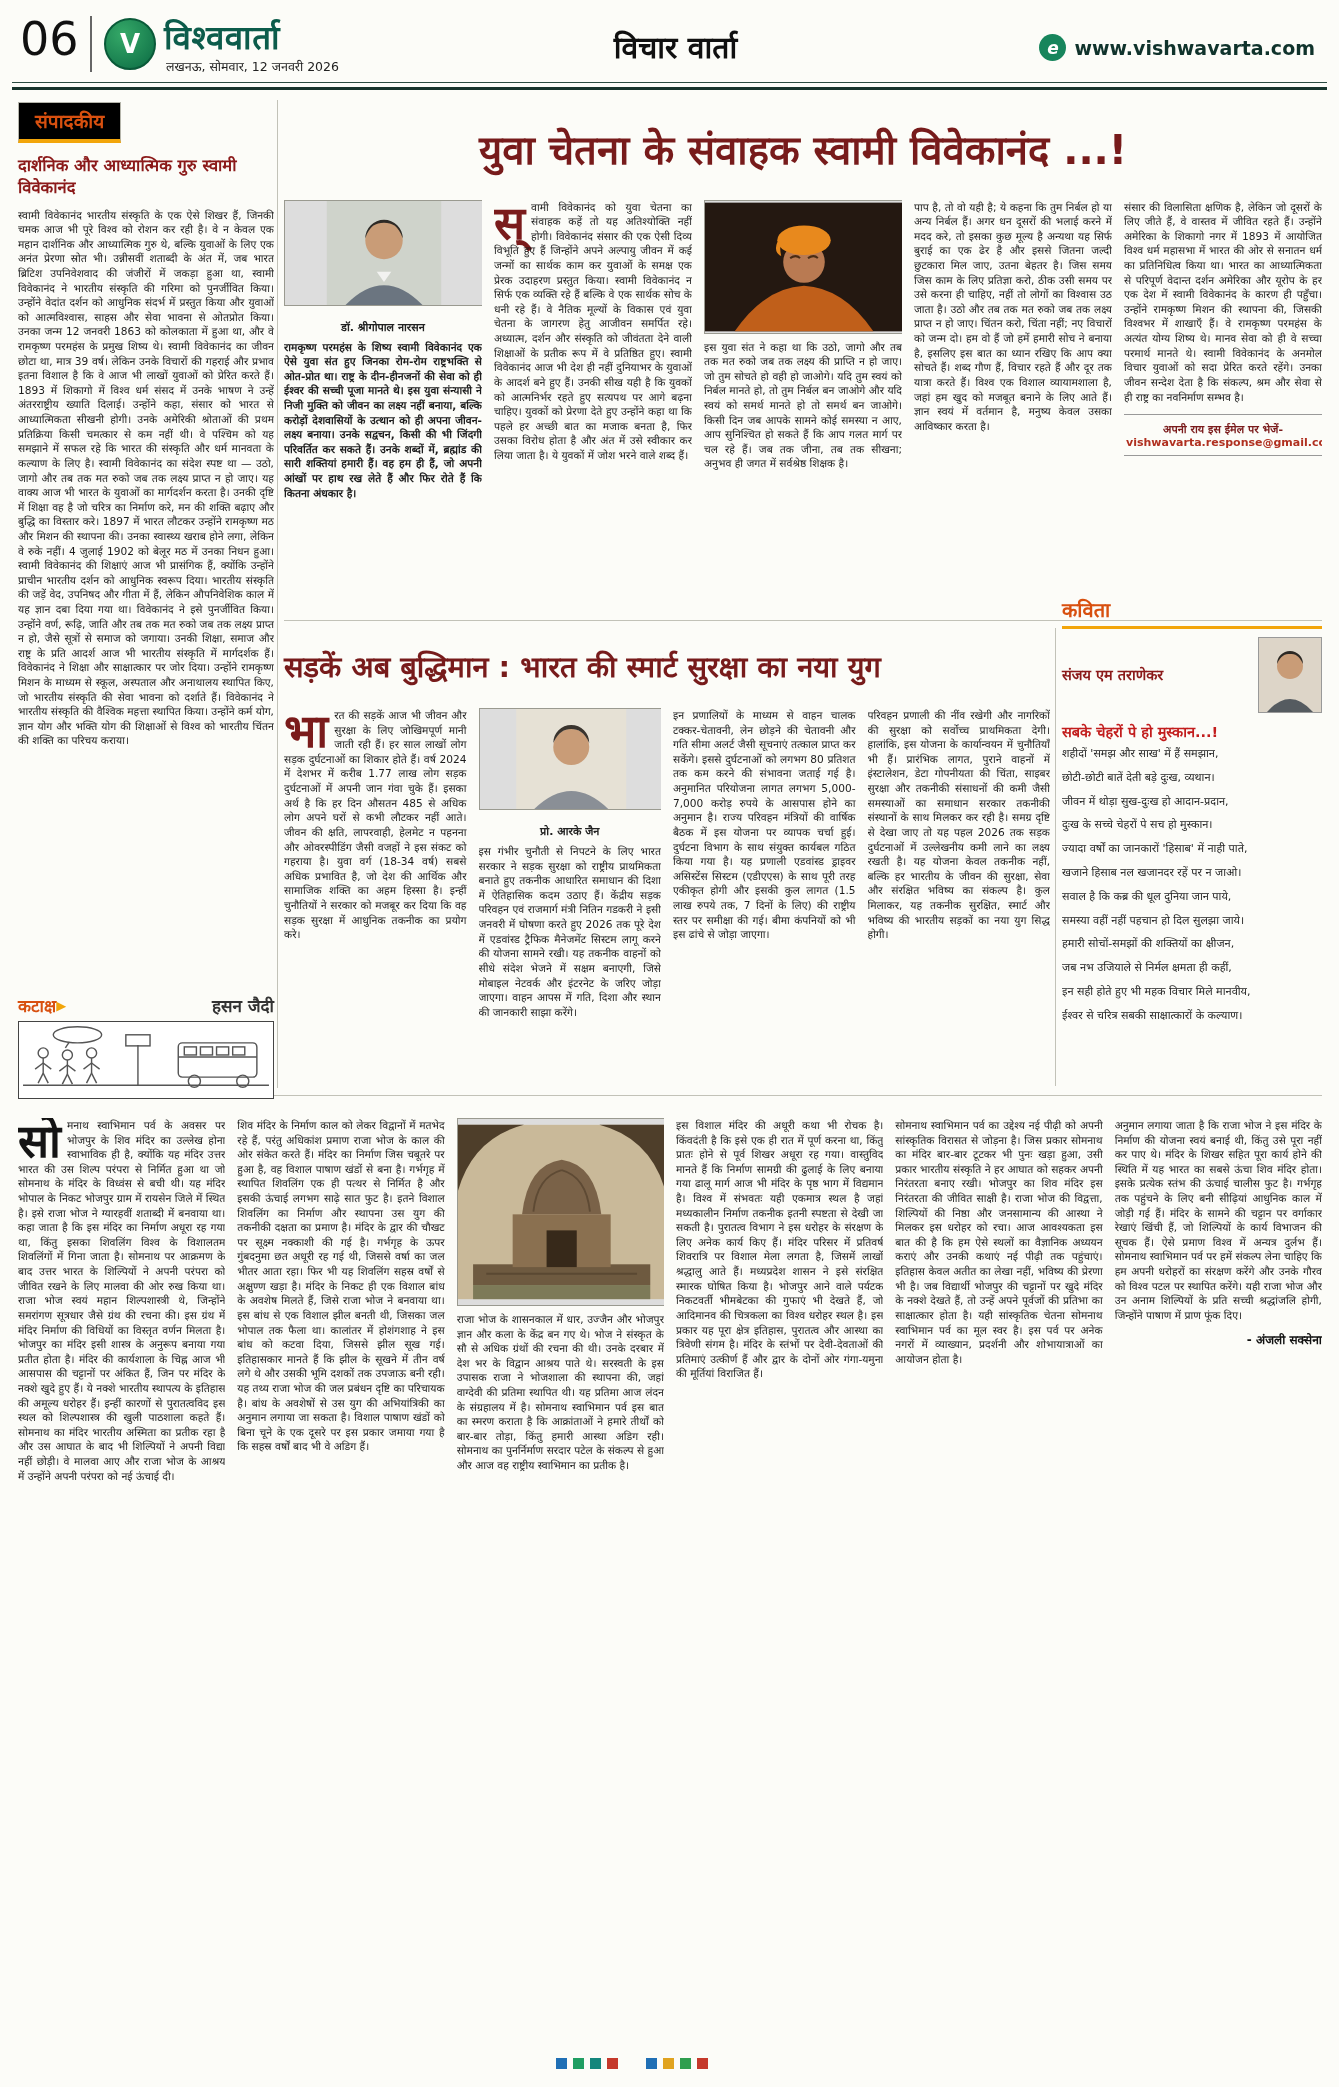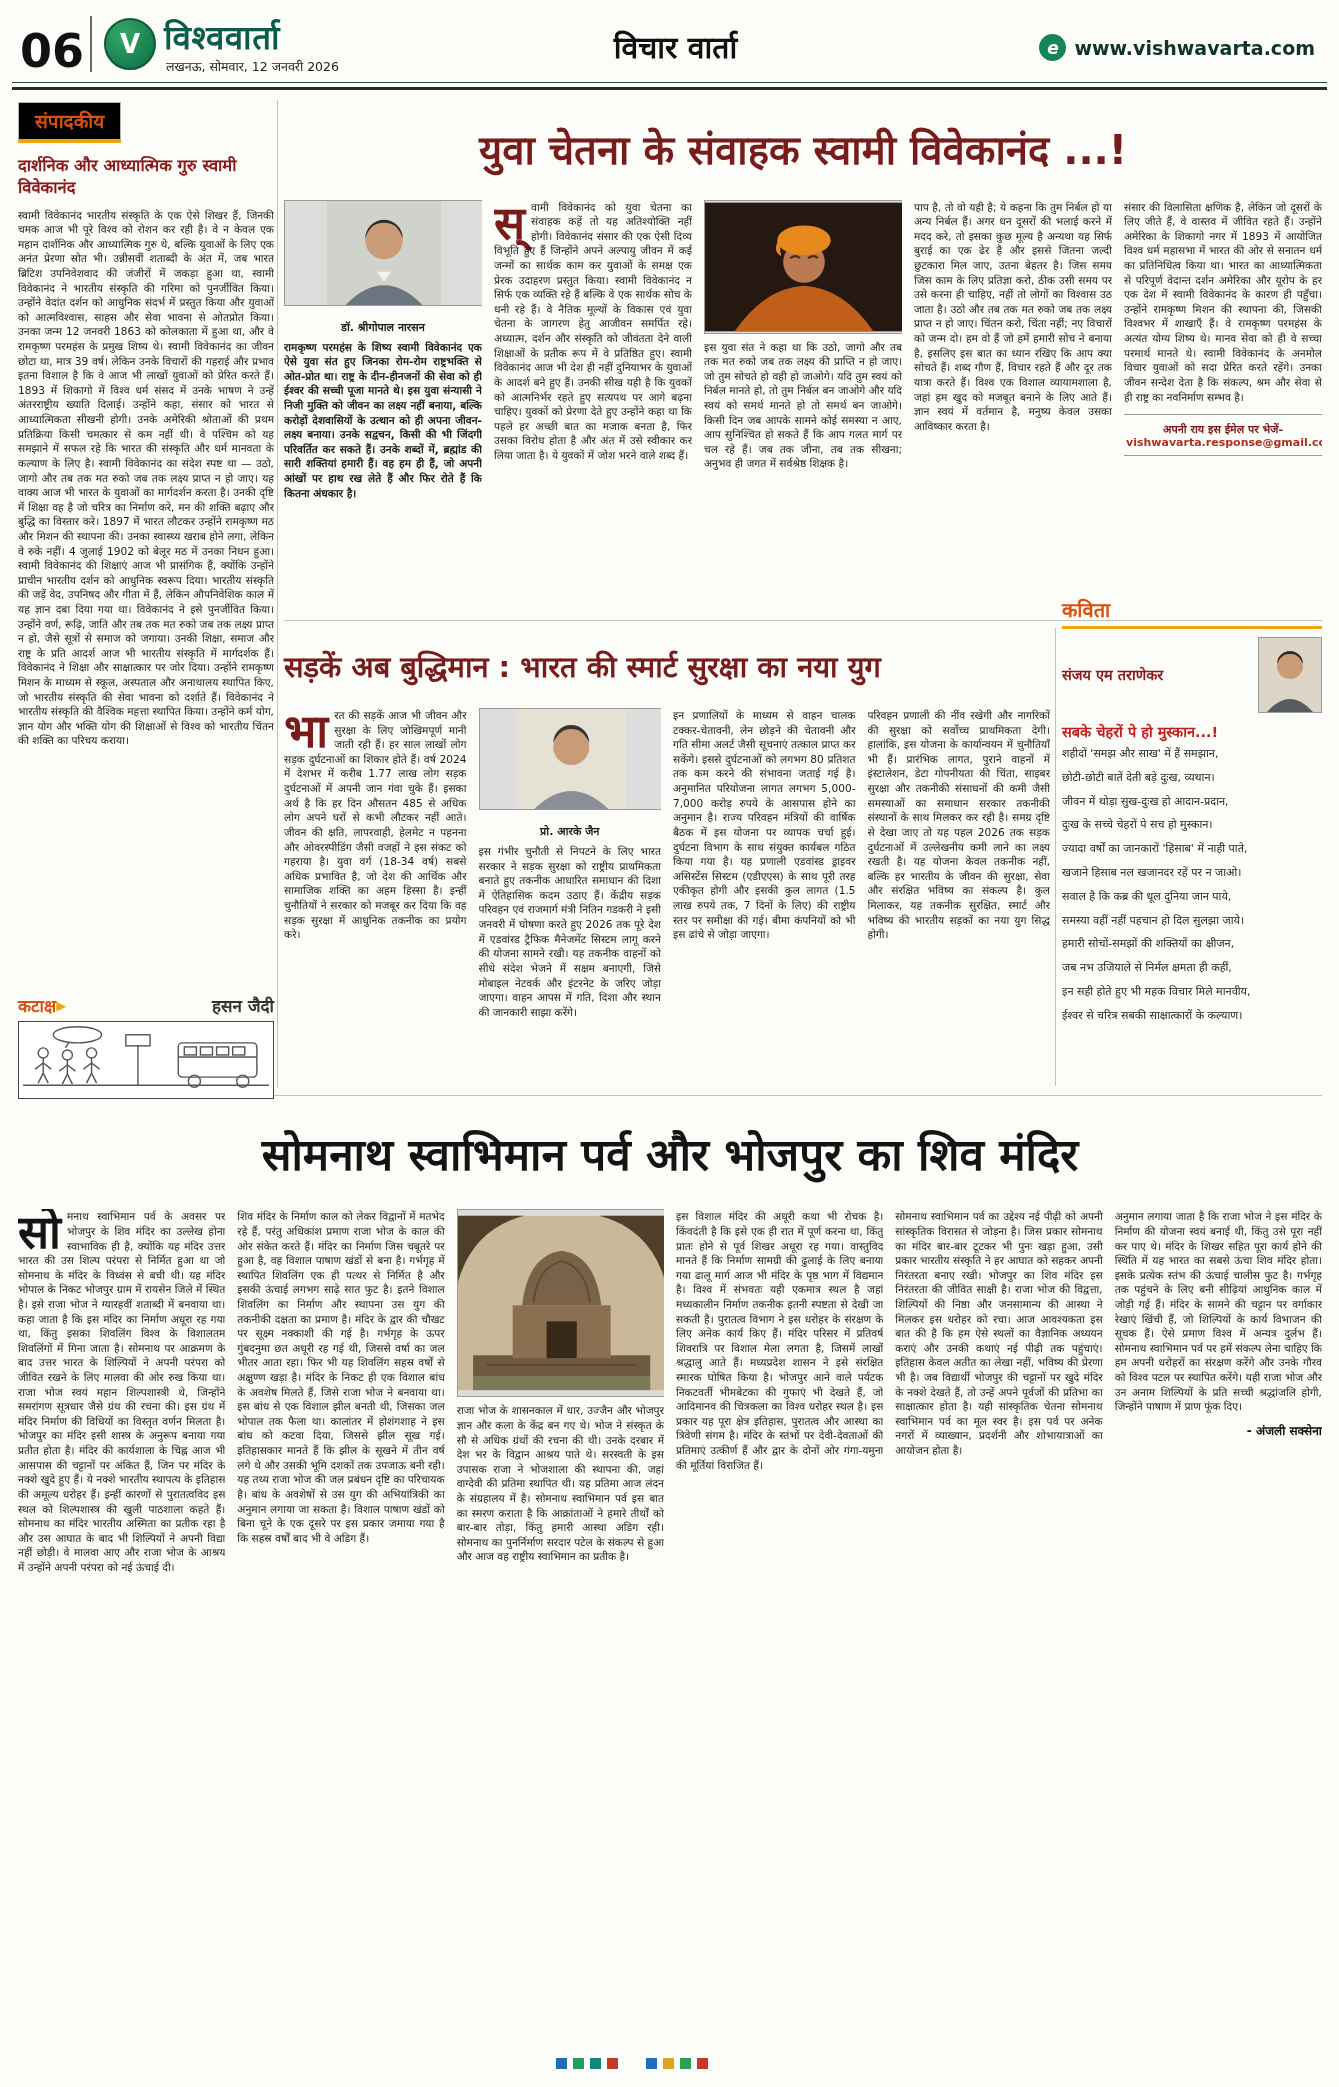--- a/index.html
+++ b/index.html
@@ -3,21 +3,21 @@
 <meta charset="utf-8">
 <style>
   html,body{margin:0;padding:0;background:#888;}
   .page{
     position:relative;width:1339px;height:2087px;margin:0 auto;
     background:#fcfcf8;font-family:"DejaVu Sans",sans-serif;overflow:hidden;color:#1a1a1a;
   }
   
   .masthead{position:absolute;top:0;left:0;right:0;height:90px;background:#fcfcf8;}
   .masthead .rule{position:absolute;left:12px;right:12px;bottom:0;height:4px;border-top:1px solid #2a4a40;border-bottom:3px solid #17342c;}
-  .page-num{position:absolute;left:20px;top:24px;font-size:46px;font-weight:bold;color:#111;}
+  .page-num{position:absolute;left:20px;top:12px;font-size:46px;font-weight:normal;color:#111;}
   .pn-divider{position:absolute;left:90px;top:16px;height:56px;border-left:2px solid #666;}
   .logo-circle{position:absolute;left:104px;top:18px;width:48px;height:48px;border-radius:50%;
     background:radial-gradient(circle at 35% 30%,#35a968,#0b6a43);border:2px solid #0a5a39;
     color:#fff;font-weight:bold;font-size:26px;display:flex;align-items:center;justify-content:center;}
   .mast-title{position:absolute;left:164px;top:14px;font-size:33px;font-weight:bold;color:#0c5c4b;letter-spacing:.5px;}
   .mast-date{position:absolute;left:166px;top:58px;font-size:12.5px;color:#222;}
   .section-title{position:absolute;left:12px;right:0;top:26px;text-align:center;font-size:30px;font-weight:bold;color:#101010;}
   .website{position:absolute;right:24px;top:34px;display:flex;align-items:center;gap:8px;font-size:19px;font-weight:bold;color:#10332c;}
   .e-circle{width:27px;height:27px;border-radius:50%;background:#17855c;color:#fff;display:flex;align-items:center;justify-content:center;font-size:17px;font-weight:bold;font-style:italic;}
   
@@ -252,21 +252,20 @@
         <div class="poem-line">सवाल है कि कब्र की धूल दुनिया जान पाये,</div>
         <div class="poem-line">समस्या वहीं नहीं पहचान हो दिल सुलझा जाये।</div>
         <div class="poem-line">हमारी सोचों-समझों की शक्तियों का क्षीजन,</div>
         <div class="poem-line">जब नभ उजियाले से निर्मल क्षमता ही कहीं,</div>
         <div class="poem-line">इन सही होते हुए भी महक विचार मिले मानवीय,</div>
         <div class="poem-line">ईश्वर से चरित्र सबकी साक्षात्कारों के कल्याण।</div>
       </div>
   </aside>
 
   <section class="bottom-article">
-    <h1 class="bottom-headline">सोमनाथ स्वाभिमान पर्व और भोजपुर का शिव मंदिर</h1>
     <div class="bottom-cols">
       <div class="col">
         <div class="body-text">
           <span class="dropcap" style="color:#141414;">सो</span><span>मनाथ स्वाभिमान पर्व के अवसर पर भोजपुर के शिव मंदिर का उल्लेख होना स्वाभाविक ही है, क्योंकि यह मंदिर उत्तर भारत की उस शिल्प परंपरा से निर्मित हुआ था जो सोमनाथ के मंदिर के विध्वंस से बची थी। यह मंदिर भोपाल के निकट भोजपुर ग्राम में रायसेन जिले में स्थित है। इसे राजा भोज ने ग्यारहवीं शताब्दी में बनवाया था। कहा जाता है कि इस मंदिर का निर्माण अधूरा रह गया था, किंतु इसका शिवलिंग विश्व के विशालतम शिवलिंगों में गिना जाता है। सोमनाथ पर आक्रमण के बाद उत्तर भारत के शिल्पियों ने अपनी परंपरा को जीवित रखने के लिए मालवा की ओर रुख किया था। राजा भोज स्वयं महान शिल्पशास्त्री थे, जिन्होंने समरांगण सूत्रधार जैसे ग्रंथ की रचना की। इस ग्रंथ में मंदिर निर्माण की विधियों का विस्तृत वर्णन मिलता है। भोजपुर का मंदिर इसी शास्त्र के अनुरूप बनाया गया प्रतीत होता है। मंदिर की कार्यशाला के चिह्न आज भी आसपास की चट्टानों पर अंकित हैं, जिन पर मंदिर के नक्शे खुदे हुए हैं। ये नक्शे भारतीय स्थापत्य के इतिहास की अमूल्य धरोहर हैं। इन्हीं कारणों से पुरातत्वविद इस स्थल को शिल्पशास्त्र की खुली पाठशाला कहते हैं। सोमनाथ का मंदिर भारतीय अस्मिता का प्रतीक रहा है और उस आघात के बाद भी शिल्पियों ने अपनी विद्या नहीं छोड़ी। वे मालवा आए और राजा भोज के आश्रय में उन्होंने अपनी परंपरा को नई ऊंचाई दी।</span>
         </div>
       </div>
       <div class="col">
         <div class="body-text">शिव मंदिर के निर्माण काल को लेकर विद्वानों में मतभेद रहे हैं, परंतु अधिकांश प्रमाण राजा भोज के काल की ओर संकेत करते हैं। मंदिर का निर्माण जिस चबूतरे पर हुआ है, वह विशाल पाषाण खंडों से बना है। गर्भगृह में स्थापित शिवलिंग एक ही पत्थर से निर्मित है और इसकी ऊंचाई लगभग साढ़े सात फुट है। इतने विशाल शिवलिंग का निर्माण और स्थापना उस युग की तकनीकी दक्षता का प्रमाण है। मंदिर के द्वार की चौखट पर सूक्ष्म नक्काशी की गई है। गर्भगृह के ऊपर गुंबदनुमा छत अधूरी रह गई थी, जिससे वर्षा का जल भीतर आता रहा। फिर भी यह शिवलिंग सहस्र वर्षों से अक्षुण्ण खड़ा है। मंदिर के निकट ही एक विशाल बांध के अवशेष मिलते हैं, जिसे राजा भोज ने बनवाया था। इस बांध से एक विशाल झील बनती थी, जिसका जल भोपाल तक फैला था। कालांतर में होशंगशाह ने इस बांध को कटवा दिया, जिससे झील सूख गई। इतिहासकार मानते हैं कि झील के सूखने में तीन वर्ष लगे थे और उसकी भूमि दशकों तक उपजाऊ बनी रही। यह तथ्य राजा भोज की जल प्रबंधन दृष्टि का परिचायक है। बांध के अवशेषों से उस युग की अभियांत्रिकी का अनुमान लगाया जा सकता है। विशाल पाषाण खंडों को बिना चूने के एक दूसरे पर इस प्रकार जमाया गया है कि सहस्र वर्षों बाद भी वे अडिग हैं।</div>
       </div>
       <div class="col">

